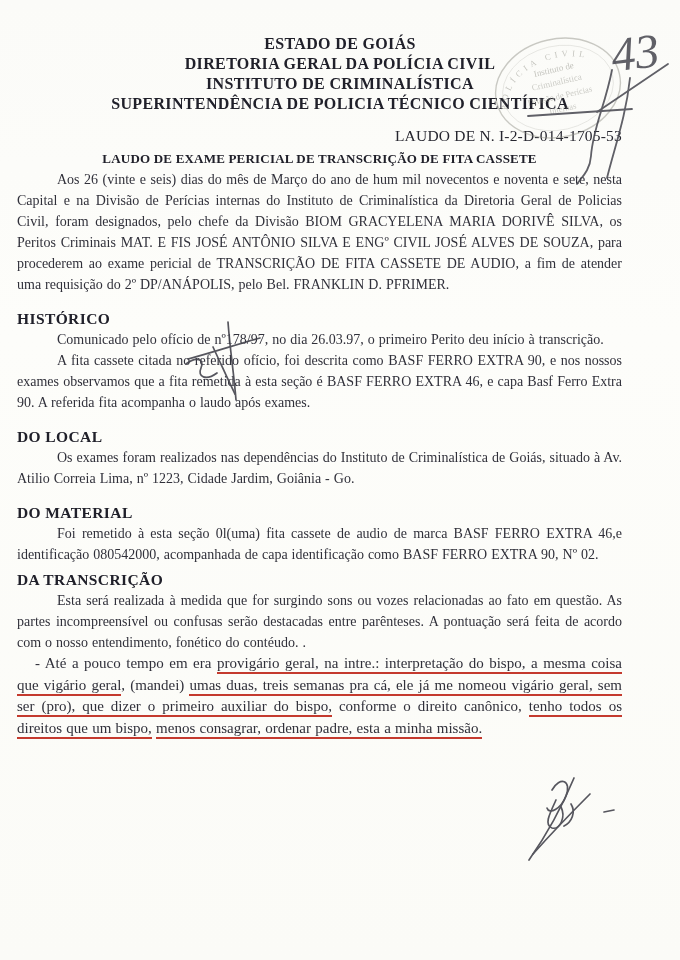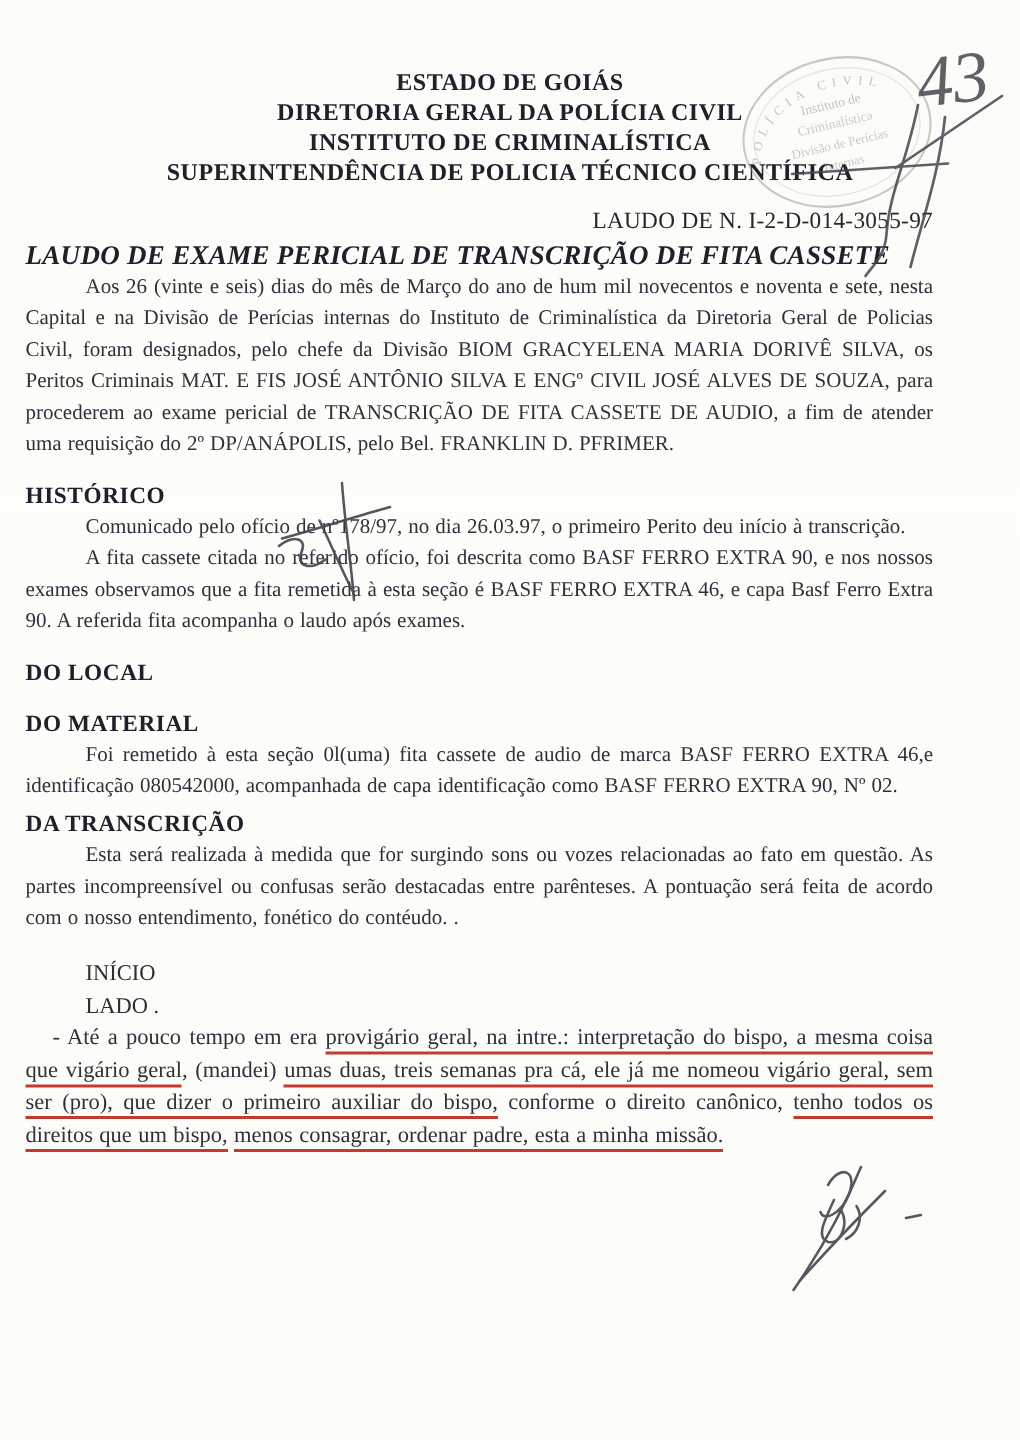--- a/index.html
+++ b/index.html
@@ -9,44 +9,44 @@
     margin:0 auto;
     background:linear-gradient(180deg,#fbfbf8 0%, #fdfdfa 35%, #fbfbf7 100%);
     font-family:"Liberation Serif", serif;
     color:#30303a;
     overflow:hidden;
     box-sizing:border-box;
   }
   .content { margin:0 58px 0 17px; }
 
   .org-header {
-    padding-top:46px;
+    padding-top:34px;
     text-align:center;
     font-weight:bold;
     font-size:16px;
     line-height:20px;
     letter-spacing:.35px;
     color:#20202a;
   }
   .laudo-line {
     text-align:right;
     font-size:15.5px;
     line-height:20px;
     margin-top:12px;
     letter-spacing:.2px;
     color:#26262f;
   }
   .doc-title {
+    text-align:center;
     font-weight:bold;
-    font-size:18px;
+    font-size:13px;
     line-height:21px;
     margin-top:2px;
     letter-spacing:.2px;
     color:#20202a;
-    font-style:italic;
   }
 
   p.body {
     font-size:14px;
     line-height:21px;
     text-align:justify;
     text-indent:40px;
     margin:0;
     word-spacing:.5px;
   }
@@ -148,39 +148,36 @@
 
   <div class="org-header">
     <div>ESTADO DE GOIÁS</div>
     <div>DIRETORIA GERAL DA POLÍCIA CIVIL</div>
     <div>INSTITUTO DE CRIMINALÍSTICA</div>
     <div>SUPERINTENDÊNCIA DE POLICIA TÉCNICO CIENTÍFICA</div>
   </div>
 
   <div class="content">
 
-    <div class="laudo-line">LAUDO DE N. I-2-D-014-3055-97</div>
+    <div class="laudo-line">LAUDO DE N. I-2-D-014-1705-53</div>
     <div class="doc-title">LAUDO DE EXAME PERICIAL DE TRANSCRIÇÃO DE FITA CASSETE</div>
 
     <p class="body mt-intro">Aos 26 (vinte e seis) dias do mês de Março do ano de hum mil novecentos e noventa e sete, nesta Capital e na Divisão de Perícias internas do Instituto de Criminalística da Diretoria Geral de Policias Civil, foram designados, pelo chefe da Divisão BIOM GRACYELENA MARIA DORIVÊ SILVA, os Peritos Criminais MAT. E FIS JOSÉ ANTÔNIO SILVA E ENGº CIVIL JOSÉ ALVES DE SOUZA, para procederem ao exame pericial de TRANSCRIÇÃO DE FITA CASSETE DE AUDIO, a fim de atender uma requisição do 2º DP/ANÁPOLIS, pelo Bel. FRANKLIN D. PFRIMER.</p>
 
     <h2 class="sec">HISTÓRICO</h2>
     <p class="body mt-p">Comunicado pelo ofício de nº178/97, no dia 26.03.97, o primeiro Perito deu início à transcrição.</p>
     <p class="body mt-p2">A fita cassete citada no referido ofício, foi descrita como BASF FERRO EXTRA 90, e nos nossos exames observamos que a fita remetida à esta seção é BASF FERRO EXTRA 46, e capa Basf Ferro Extra 90. A referida fita acompanha o laudo após exames.</p>
 
     <h2 class="sec">DO LOCAL</h2>
+    <p class="body mt-p">Os exames foram realizados nas dependências do Instituto de Criminalística de Goiás, situado à Av. Atilio Correia Lima, nº 1223, Cidade Jardim, Goiânia - Go.</p>
 
     <h2 class="sec">DO MATERIAL</h2>
     <p class="body mt-p">Foi remetido à esta seção 0l(uma) fita cassete de audio de marca BASF FERRO EXTRA 46,e identificação 080542000, acompanhada de capa identificação como BASF FERRO EXTRA 90, Nº 02.</p>
 
     <h2 class="sec tight">DA TRANSCRIÇÃO</h2>
     <p class="body mt-p">Esta será realizada à medida que for surgindo sons ou vozes relacionadas ao fato em questão. As partes incompreensível ou confusas serão destacadas entre parênteses. A pontuação será feita de acordo com o nosso entendimento, fonético do contéudo. .</p>
 
-    <div class="inicio-block">
-      <div>INÍCIO</div>
-      <div>LADO .</div>
-    </div>
 
 
     <p class="transcript"><span>- Até a pouco tempo em era </span><span class="u-red">provigário geral, na intre.: interpretação do bispo, a mesma coisa que vigário geral</span><span>, (mandei) </span><span class="u-red">umas duas, treis semanas pra cá, ele já me nomeou vigário geral, sem ser (pro), que dizer o primeiro auxiliar do bispo,</span><span> conforme o direito canônico, </span><span class="u-red">tenho todos os direitos que um bispo,</span><span> </span><span class="u-red">menos consagrar, ordenar padre, esta a minha missão.</span></p>
 
   </div>
 </div>
 
 </body></html>

